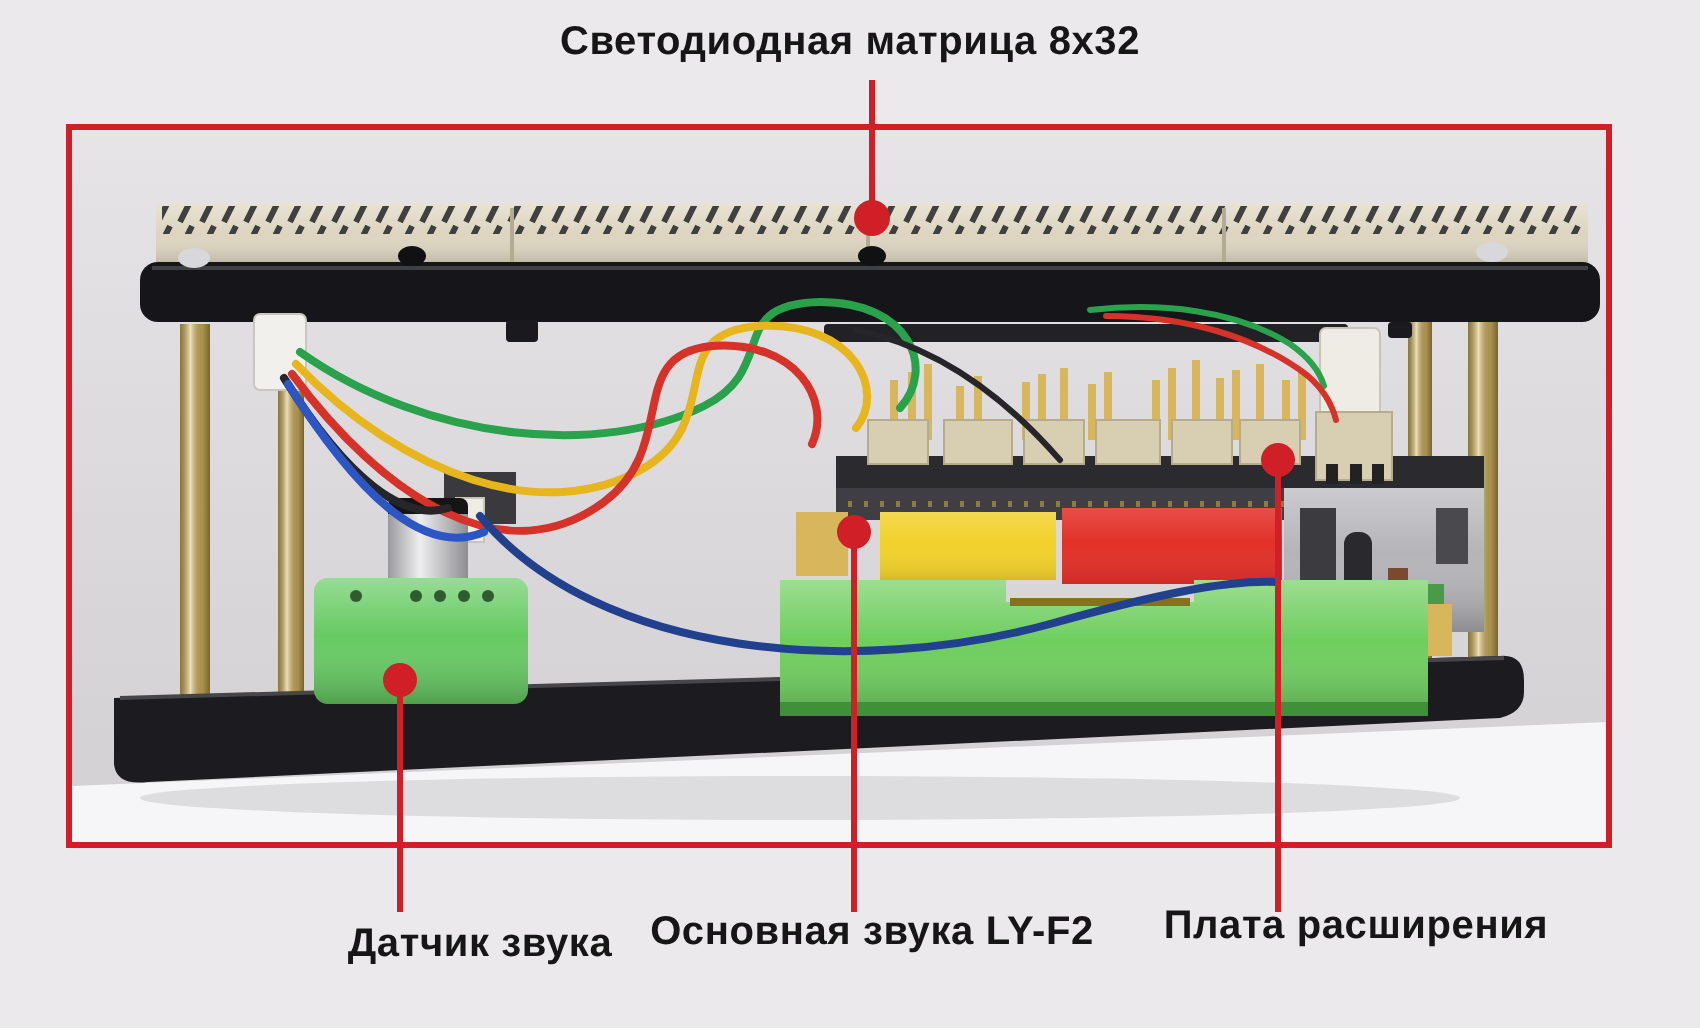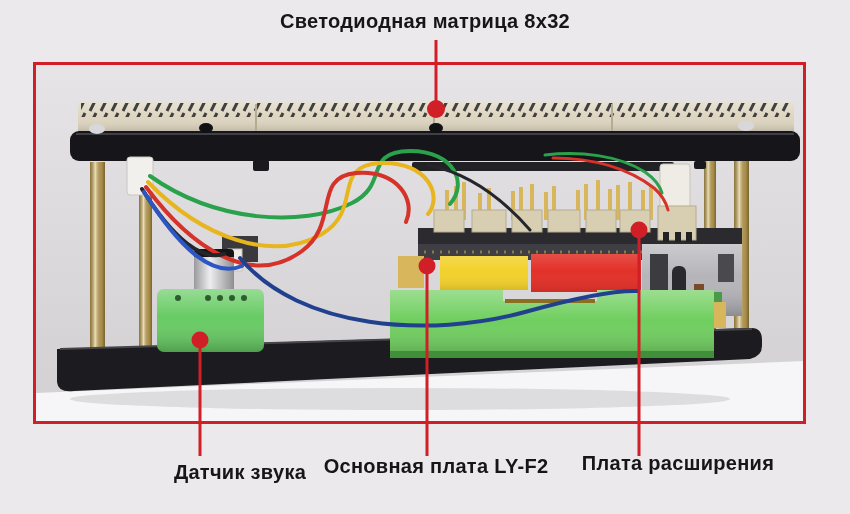--- a/index.html
+++ b/index.html
@@ -224,15 +224,15 @@
       <circle class="f-accent" cx="427" cy="266" r="8.5" stroke="none"></circle>
     </g>
     <g class="s-accent callout">
       <line x1="639" y1="230" x2="639" y2="456"></line>
       <circle class="f-accent" cx="639" cy="230" r="8.5" stroke="none"></circle>
     </g>
   </svg>
 
   <div class="label" style="left:425px; top:10px;">Светодиодная матрица 8x32</div>
   <div class="label" style="left:194px; top:461px;margin-left:46px;">Датчик звука</div>
-  <div class="label" style="left:436px; top:455px;">Основная плата LY-F2</div>
+  <div class="label" style="left:436px; top:455px;">Основная звука LY-F2</div>
   <div class="label" style="left:678px; top:452px;">Плата расширения</div>
 </div>
 
 </body></html>

